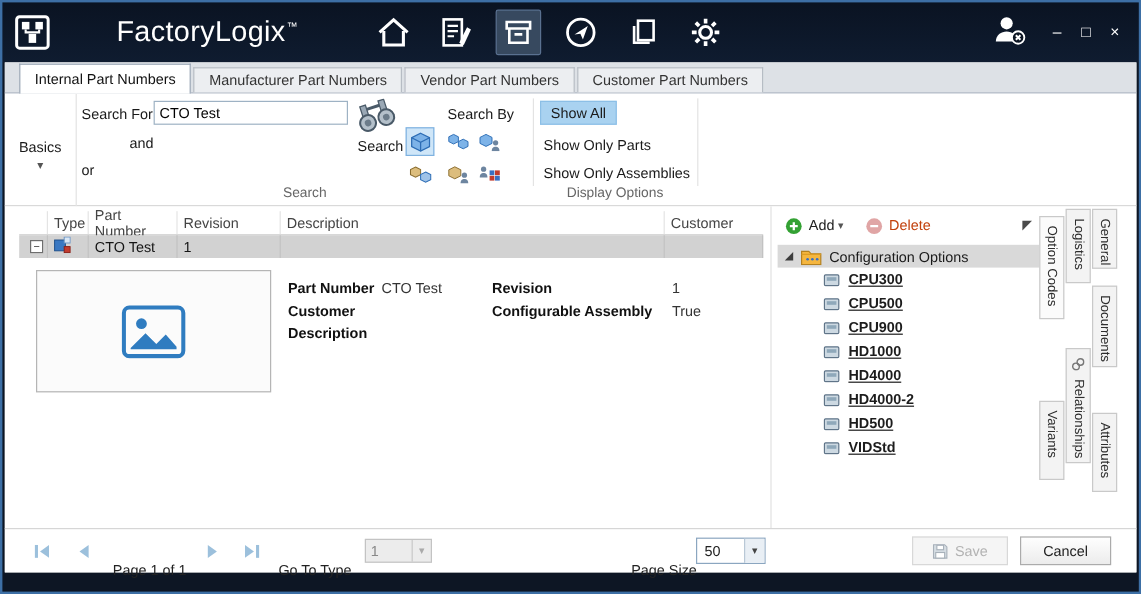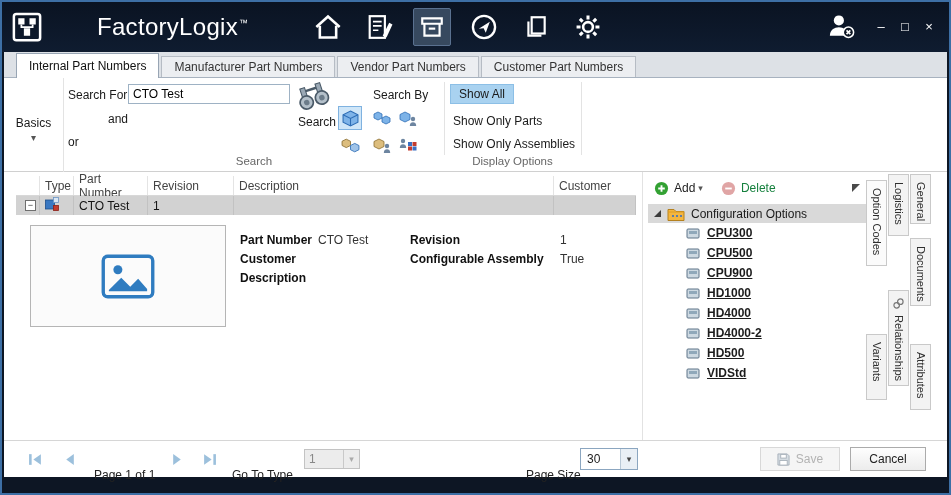--- a/index.html
+++ b/index.html
@@ -76,21 +76,21 @@
   .dv { position:absolute; color:#333; white-space:nowrap; }
 
   .splitter { position:absolute; left:638px; top:0; bottom:0; width:1px; background:#e2e2e2; }
 
   
   .tree-panel { position:absolute; left:644px; top:4px; width:218px; bottom:3px; background:#fff; font-size:12px; }
   .tree-toolbar { height:24px; display:flex; align-items:center; padding:0 6px; }
   .add-btn { display:flex; align-items:center; cursor:pointer; color:#222; }
   .add-btn .cap { margin:0 3px 0 5px; }
   .caret { font-size:9px; color:#555; }
-  .del-btn { display:flex; align-items:center; margin-left:18px; color:#15803d; cursor:default; }
+  .del-btn { display:flex; align-items:center; margin-left:18px; color:#c2410c; cursor:default; }
   .del-btn .cap { margin-left:5px; }
   .collapse-tri { margin-left:auto; width:0; height:0; border-top:8px solid #4a4a4a; border-right:8px solid transparent; cursor:pointer; }
   .tree-root { height:19px; margin-top:4px; background:#d9d9d9; display:flex; align-items:center;
     padding-left:6px; cursor:pointer; color:#1a1a1a; }
   .tree-exp { width:0; height:0; border-left:7px solid transparent; border-bottom:7px solid #3c3c3c; margin-right:6px; }
   .tree-root .lab { margin-left:6px; }
   .tree-item { height:20px; display:flex; align-items:center; padding-left:38px; font-weight:bold;
     color:#1c1c1c; cursor:pointer;text-decoration:underline; }
   .tree-item .lab { margin-left:7px; }
 
@@ -485,21 +485,21 @@
       </div>
 
       <div class="abs" style="left:228px; top:11px;">Go To Type</div>
       <div class="goto-box">
         <input disabled="" value="1" style="">
         <div class="dd">▾</div>
       </div>
 
       <div class="abs" style="left:522px; top:11px;">Page Size</div>
       <div class="psize-box">
-        <div class="val">30</div>
+        <div class="val">50</div>
         <div class="dd">▾</div>
       </div>
 
       <div class="btn disabled" style="left:756px; width:80px;">
         <span class="ic">
           <svg width="13" height="13" viewBox="0 0 14 14">
               <path d="M1 1 h10 l2 2 v10 H1z" fill="#d6dde3" stroke="#a8b1ba"></path>
               <rect x="4" y="1.5" width="6" height="4" fill="#fff" stroke="#a8b1ba"></rect>
               <rect x="3" y="8" width="8" height="5" fill="#fff" stroke="#a8b1ba"></rect>
             </svg>

